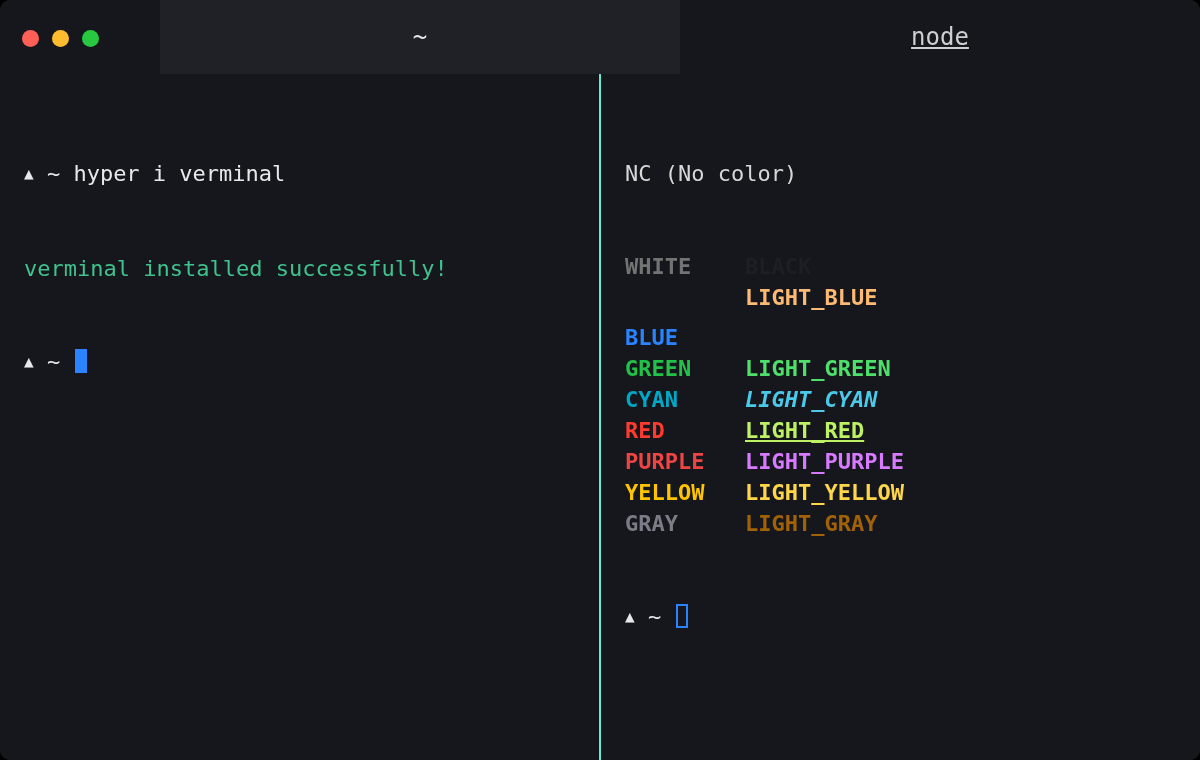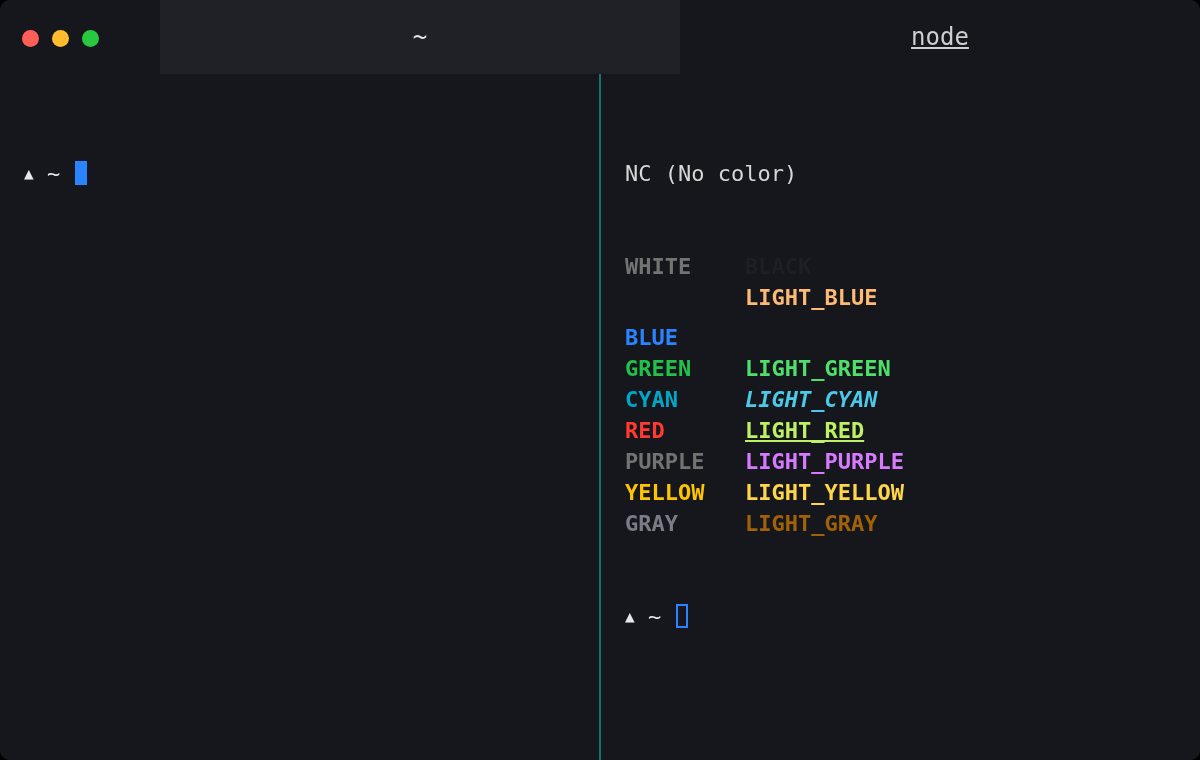--- a/index.html
+++ b/index.html
@@ -64,21 +64,21 @@
   .pane {
     flex: 1;
     padding: 22px 24px;
     font-size: 22px;
     line-height: 31px;
     color: #e8e8ea;
     font-family: "SF Mono", ui-monospace, Menlo, Consolas, monospace;
     white-space: pre;
     position: relative;
   }
-  .pane + .pane { border-left: 2px solid #0f766e; }
+  .pane + .pane { border-left: 2px solid #5eead4; }
   .prompt-tri {
     display: inline-block;
     font-size: 16px;
     transform: translateY(-2px);
   }
   .msg-green { color: #3fc28d; }
   .cursor-solid {
     display: inline-block;
     width: 12px;
     height: 24px;
@@ -100,21 +100,21 @@
   .c-white  { color: #737373; }
   .c-black  { color: #1d1f25; }
   .c-blue   { color: #2a84ff; margin-top: 40px; }
   .c-lblue  { color: #fdba74; }
   .c-green  { color: #22c24a; }
   .c-lgreen { color: #4ee06b; }
   .c-cyan   { color: #00a7c7; }
   .c-lcyan  { color: #4cc8e8; font-style: italic; }
   .c-red    { color: #ff3b30; }
   .c-lred   { color: #bef264; text-decoration: underline; }
-  .c-purple { color: #737373; }
+  .c-purple { color: #ef4444; }
   .c-lpurple{ color: #d77aff; }
   .c-yellow { color: #ffc400; }
   .c-lyellow{ color: #ffd54a; }
   .c-gray   { color: #7a7d86; }
   .c-lgray  { color: #a16207; }
   .nc-line  { color: #d7d7d8; }
 </style>
 </head>
 <body>
 
@@ -133,20 +133,22 @@
       </div>
       <div class="tab inactive">
         <span>node</span>
       </div>
     </div>
   </div>
 
   <div class="panes">
 
     <div class="pane">
+      <div><span class="prompt-tri">▲</span> <span>~</span> <span>hyper i verminal</span></div>
+      <div class="msg-green">verminal installed successfully!</div>
       <div><span class="prompt-tri">▲</span> <span>~</span> <span class="cursor-solid"></span></div>
     </div>
 
     <div class="pane">
       <div class="nc-line">NC (No color)</div>
       <div id="color-rows"><div class="color-row"><span class="col1 c-white">WHITE</span><span class="col2 c-black">BLACK</span></div><div class="color-row"><span class="col1 c-blue">BLUE</span><span class="col2 c-lblue">LIGHT_BLUE</span></div><div class="color-row"><span class="col1 c-green">GREEN</span><span class="col2 c-lgreen">LIGHT_GREEN</span></div><div class="color-row"><span class="col1 c-cyan">CYAN</span><span class="col2 c-lcyan">LIGHT_CYAN</span></div><div class="color-row"><span class="col1 c-red">RED</span><span class="col2 c-lred">LIGHT_RED</span></div><div class="color-row"><span class="col1 c-purple">PURPLE</span><span class="col2 c-lpurple">LIGHT_PURPLE</span></div><div class="color-row"><span class="col1 c-yellow">YELLOW</span><span class="col2 c-lyellow">LIGHT_YELLOW</span></div><div class="color-row"><span class="col1 c-gray">GRAY</span><span class="col2 c-lgray">LIGHT_GRAY</span></div></div>
       <div><span class="prompt-tri">▲</span> <span>~</span> <span class="cursor-outline"></span></div>
     </div>
 
   </div>

